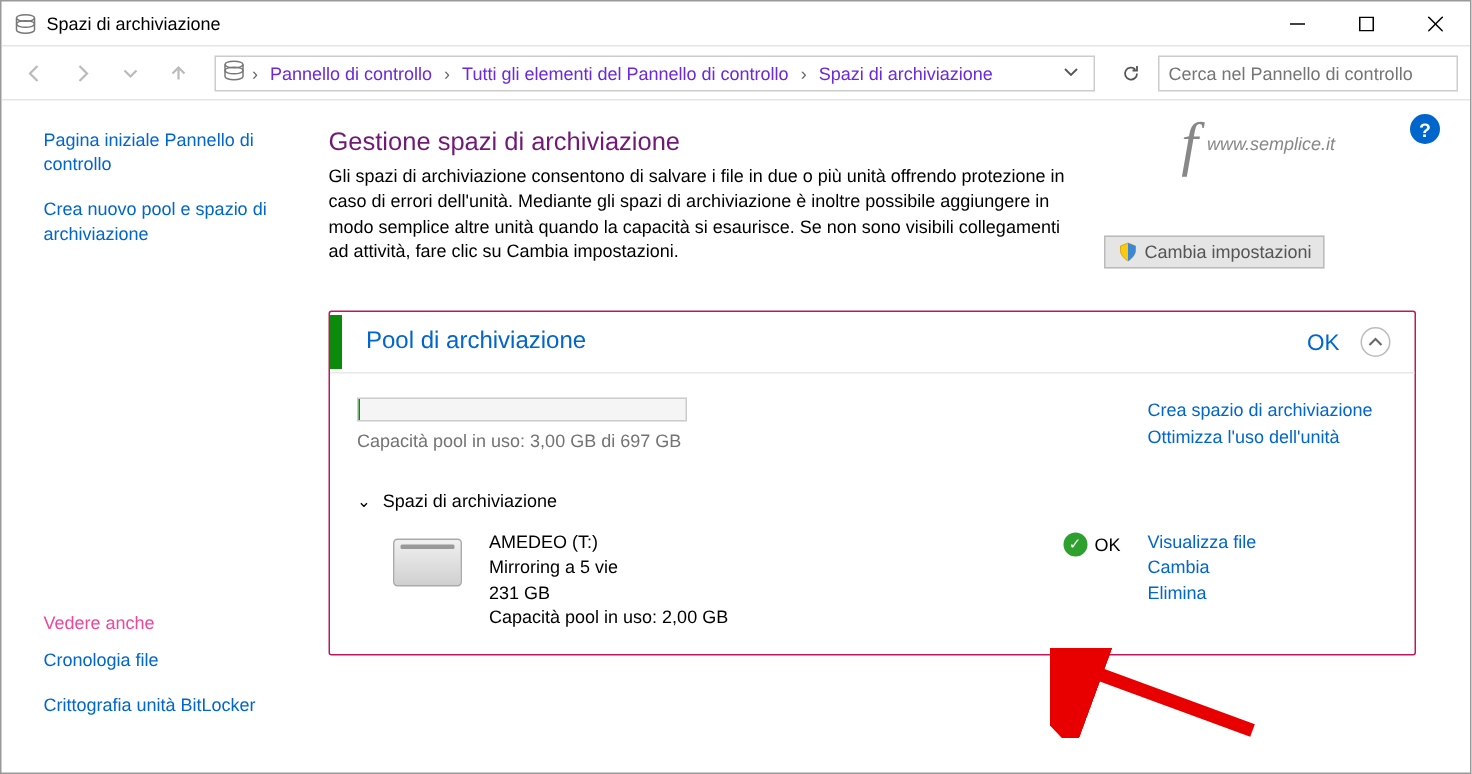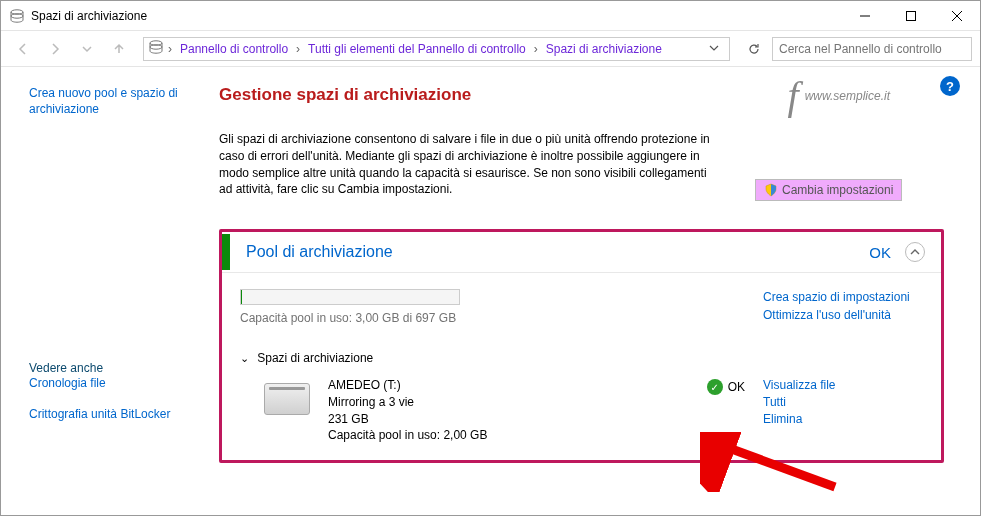--- a/index.html
+++ b/index.html
@@ -15,33 +15,33 @@
 .addr .crumb{color:#6d28d9;padding:2px 4px;cursor:default}
 .addr .sep{color:#666;padding:0 2px}
 .addr .drop{margin-left:auto;color:#555;padding:0 6px}
 .refresh{width:28px;height:24px;display:flex;align-items:center;justify-content:center;border:1px solid transparent}
 .search{width:200px;height:24px;border:1px solid #ccc;padding:0 6px;color:#777}
 .helpicon{width:20px;height:20px;border-radius:50%;background:#0066cc;color:#fff;display:flex;align-items:center;justify-content:center;position:absolute;right:20px;top:75px;font-weight:bold;font-size:13px}
 .body{display:flex;height:calc(100% - 66px);position:relative}
 .sidebar{width:200px;padding:18px 10px 10px 28px}
 .sidebar a{display:block;color:#0066cc;text-decoration:none;margin-bottom:14px;line-height:1.35}
 .sidebar .sep{height:230px}
-.sidebar .hdr{color:#0c4a6e;margin-bottom:0}
+.sidebar .hdr{color:#ec4899;margin-bottom:10px}
 .main{flex:1;padding:18px 28px 10px 18px;overflow-y:auto;position:relative}
 .main::-webkit-scrollbar{width:17px}
 .main::-webkit-scrollbar-track{background:#f0f0f0}
 .main::-webkit-scrollbar-thumb{background:#c0c0c0}
 .watermark{position:absolute;right:90px;top:5px;color:#888;font-size:19px;font-family:Georgia,serif;font-style:italic}
 .watermark .f{font-size:40px;font-style:italic;margin-right:6px;display:inline-block;vertical-align:middle;font-family:"Brush Script MT",cursive}
-h1.pgtitle{color:#b91c1c;font-size:17px;font-weight:bold;margin-bottom:26px}
+h1.pgtitle{color:#701a75;font-size:17px;font-weight:normal;margin-bottom:4px}
 .intro{color:#000;line-height:1.4;max-width:500px}
-.introrow{display:flex;align-items:flex-start;gap:36px;margin-bottom:28px}
-.chgbtn{background:#f0abfc;border:1px solid #bbb;padding:3px 8px;display:flex;align-items:flex-end;gap:4px;color:#555;white-space:nowrap;margin-top:48px}
+.introrow{display:flex;align-items:flex-start;gap:17px;margin-bottom:28px}
+.chgbtn{background:#e5e5e5;border:1px solid #bbb;padding:3px 8px;display:flex;align-items:flex-end;gap:4px;color:#555;white-space:nowrap;margin-top:48px}
 .shield{width:14px;height:14px;display:inline-block}
-.poolbox{border:3px solid #be185d;border-radius:2px;margin-right:8px}
+.poolbox{border:1px solid #be185d;border-radius:2px;margin-right:8px}
 .poolhdr{display:flex;align-items:center;padding:10px 16px;border-bottom:1px solid #e8e8e8}
 .poolhdr .bar{width:8px;height:36px;background:#0b8a0b;margin:-10px 16px -10px -16px}
 .poolhdr .pooltitle{color:#0066cc;font-size:16px;flex:1}
 .poolhdr .ok{color:#0066cc;font-size:15px;margin-right:14px}
 .poolhdr .collapse{width:20px;height:20px;border:1px solid #bbb;border-radius:50%;display:flex;align-items:center;justify-content:center;color:#666}
 .poolbody{padding:16px 18px}
 .poolrow{display:flex;gap:30px}
 .poolleft{flex:1}
 .poolright{width:160px}
 .poolright a{display:block;color:#0066cc;text-decoration:none;line-height:1.4;margin-bottom:1px}
@@ -136,20 +136,21 @@
         <path d="M11 7a4 4 0 1 1-1.2-2.8M11 2v3h-3" fill="none" stroke="#555" stroke-width="1.2"></path>
       </svg>
     </div>
   <input class="search" placeholder="Cerca nel Pannello di controllo" style="">
 </div>
 
 <div class="helpicon">?</div>
 
 <div class="body">
   <div class="sidebar">
+    <a href="#">Pagina iniziale Pannello di controllo</a>
     <a href="#">Crea nuovo pool e spazio di archiviazione</a>
     <div class="sep"></div>
     <div class="hdr">Vedere anche</div>
     <a href="#">Cronologia file</a>
     <a href="#">Crittografia unità BitLocker</a>
   </div>
 
   <div class="main">
     <div class="watermark"><span class="f">f</span><span>www.semplice.it</span></div>
     <h1 class="pgtitle">Gestione spazi di archiviazione</h1>
@@ -177,45 +178,45 @@
       </div>
       <div class="poolbody">
         <div class="poolrow">
           <div class="poolleft">
             <div class="progress">
                 <div class="fill"></div>
               </div>
             <div class="cap">Capacità pool in uso: 3,00 GB di 697 GB</div>
           </div>
           <div class="poolright">
-            <a href="#">Crea spazio di impostazioni</a>
+            <a href="#">Crea spazio di archiviazione</a>
             <a href="#">Ottimizza l'uso dell'unità</a>
           </div>
         </div>
 
         <div class="subhdr">
           <span class="chev">⌄</span>
           <span>Spazi di archiviazione</span>
         </div>
 
         <div class="spaceitem">
           <div class="driveicon"></div>
           <div class="spinfo">
             <div class="line">AMEDEO (T:)</div>
-            <div class="line">Mirroring a 3 vie</div>
+            <div class="line">Mirroring a 5 vie</div>
             <div class="line">231 GB</div>
             <div class="line">Capacità pool in uso: 2,00 GB</div>
           </div>
           <div class="spstatus">
             <span class="okcircle">✓</span>
             <span>OK</span>
           </div>
           <div class="splinks">
             <a href="#">Visualizza file</a>
-            <a href="#">Tutti</a>
+            <a href="#">Cambia</a>
             <a href="#">Elimina</a>
           </div>
         </div>
       </div>
     </div>
 
     <div class="arrow">
       <svg viewBox="0 0 140 60">
           <defs>
             <marker id="ah" markerWidth="12" markerHeight="12" refX="2" refY="6" orient="auto">

